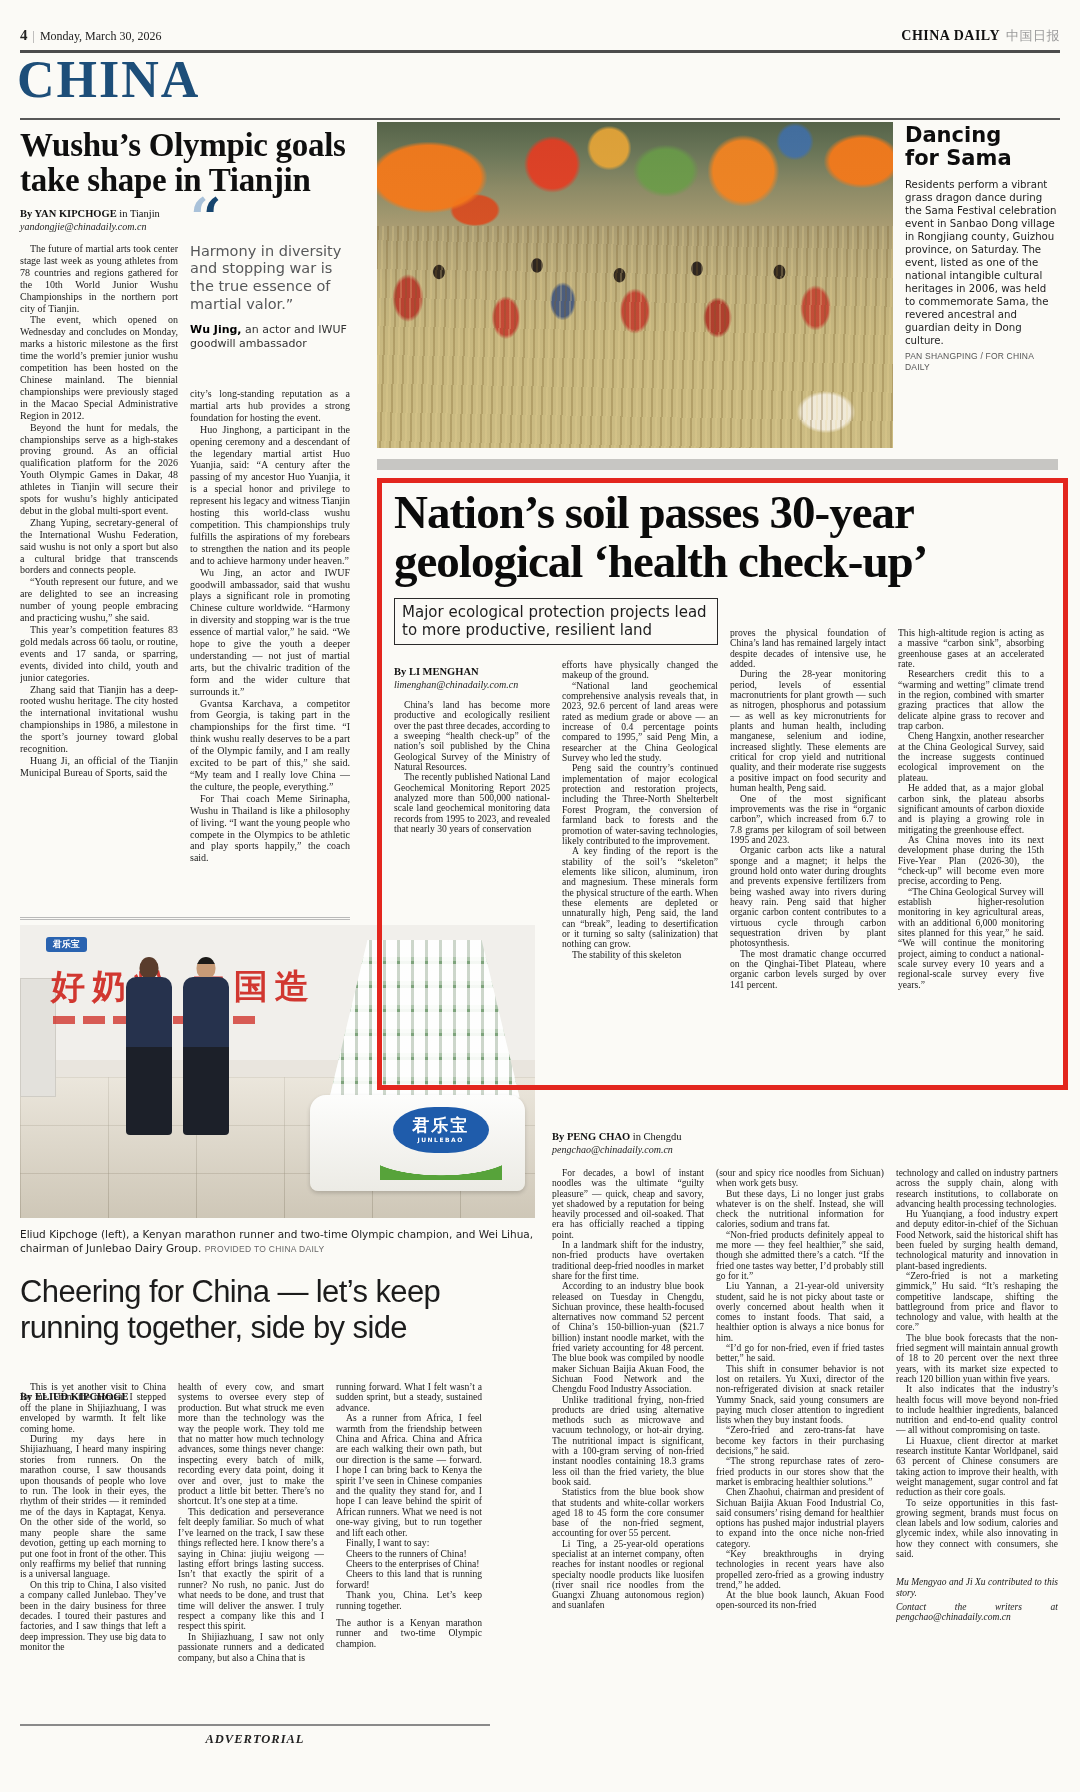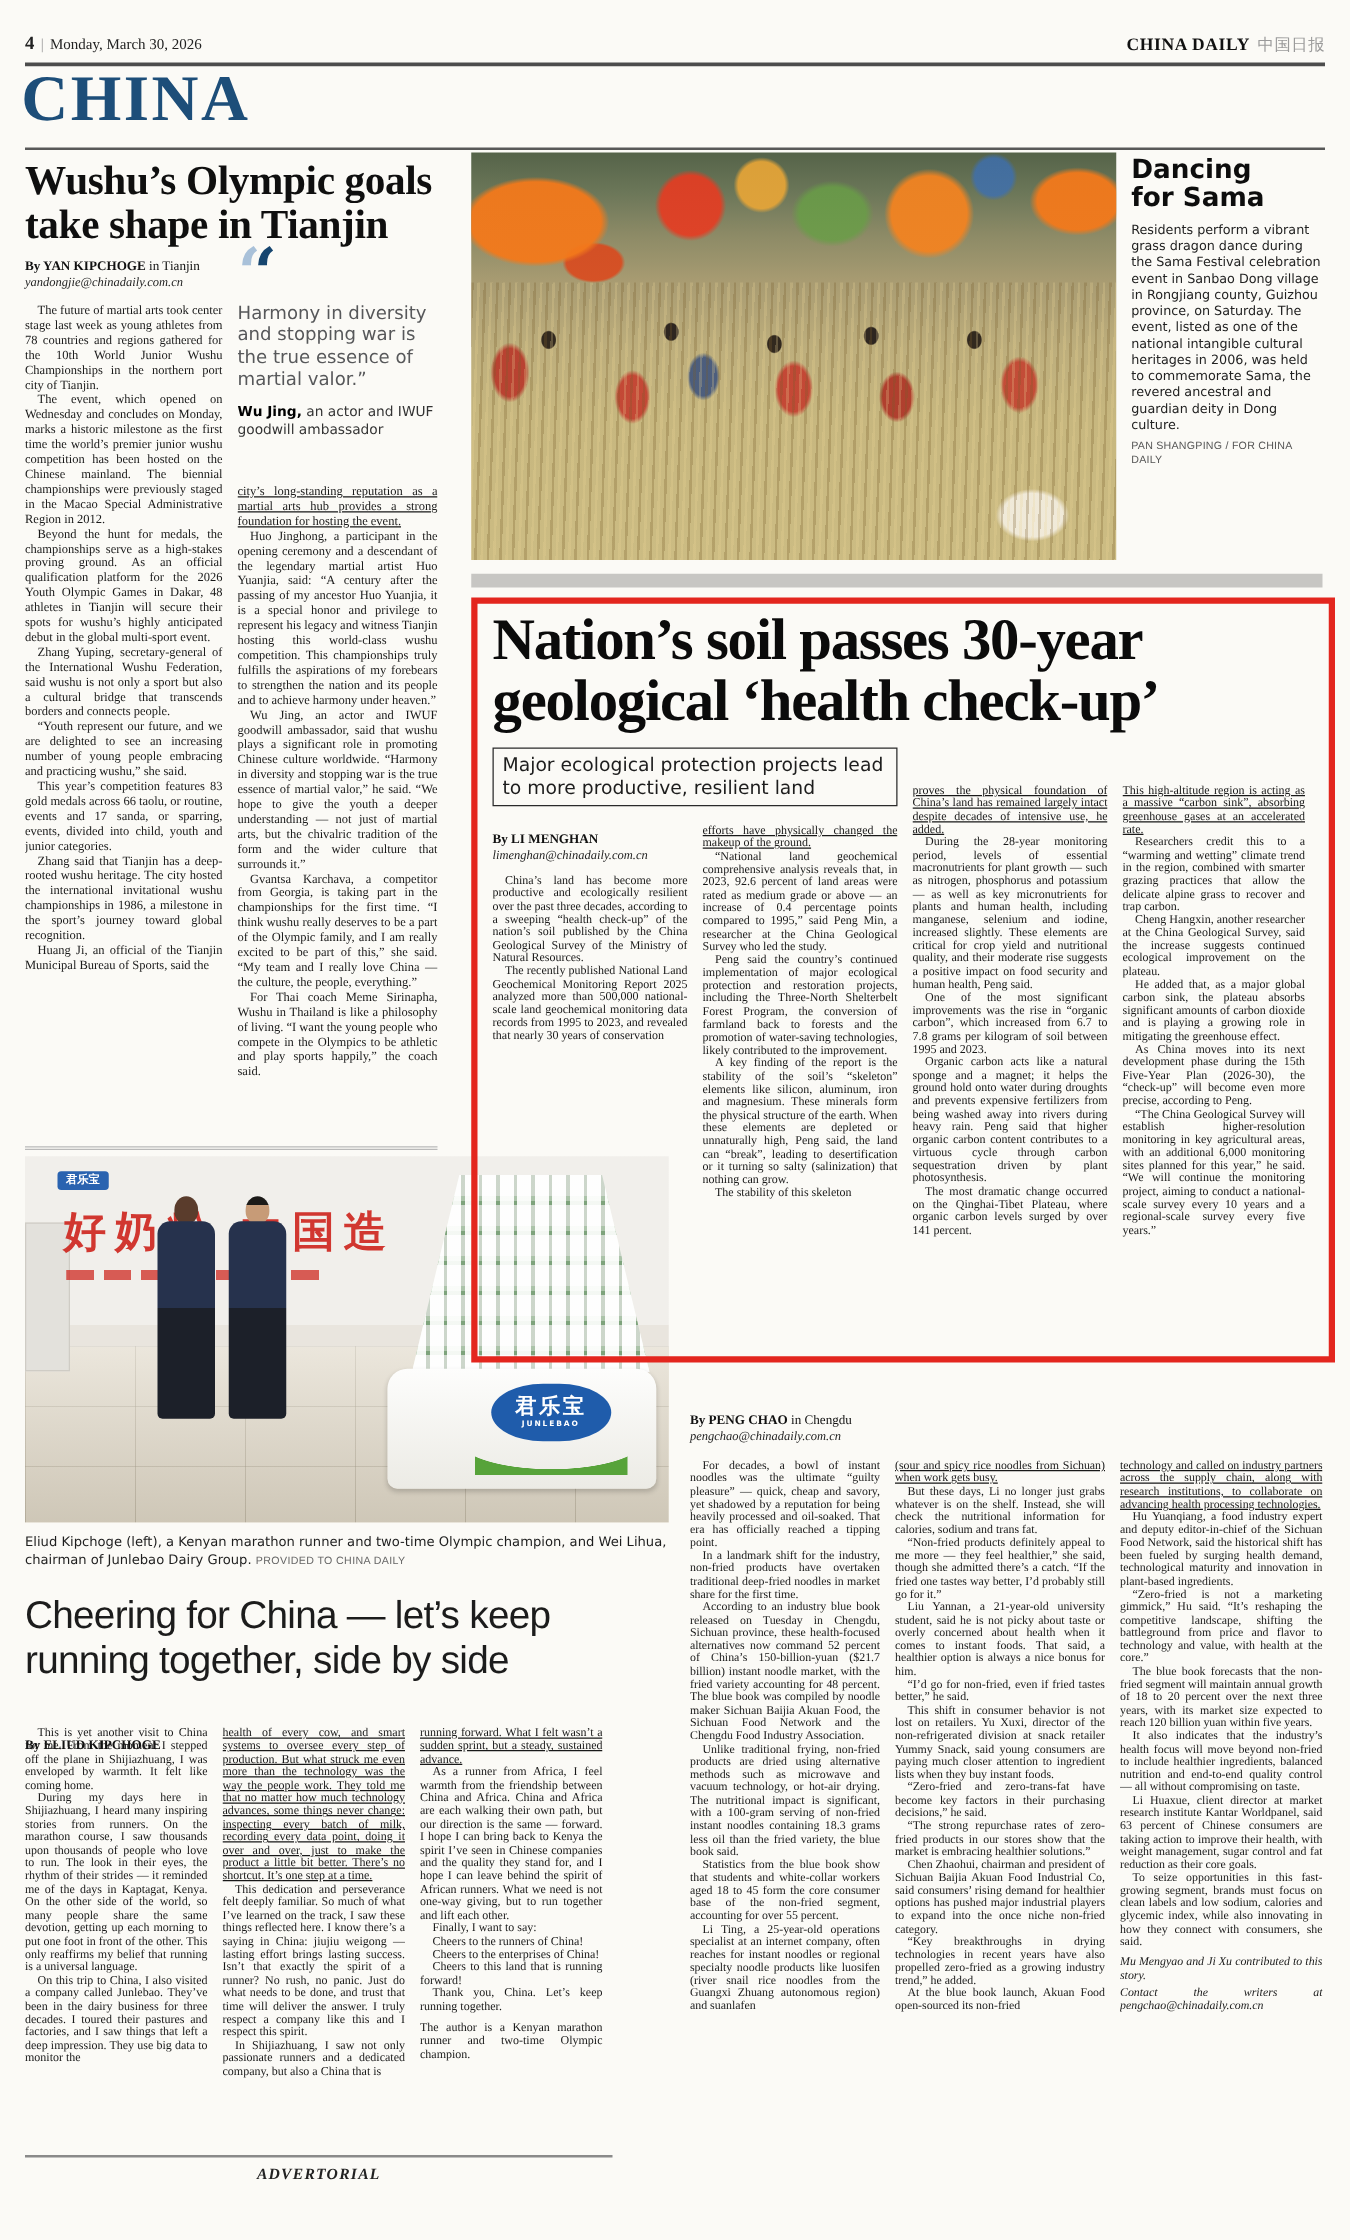--- a/index.html
+++ b/index.html
@@ -14,21 +14,21 @@
   .brand .cn{font-weight:normal;color:#9a9a9a;font-size:13px;margin-left:6px;font-family:"DejaVu Sans",sans-serif;}
   .rule-a{left:20px;top:50px;width:1040px;height:3px;background:#4c4c4c;}
   .section-title{left:17px;top:54px;font:700 52px/1 "Liberation Serif",serif;color:#1d4e79;letter-spacing:2px;}
   .rule-b{left:20px;top:118px;width:1040px;height:2px;background:#585858;}
   
   .byline{font:700 10.5px/1.25 "Liberation Serif",serif;color:#111;}
   .byline .loc{font-weight:normal;}
   .bymail{font:italic 10px/1.2 "Liberation Serif",serif;color:#222;}
   .bodycol{text-align:justify;overflow:hidden;color:#191919;}
   .bodycol p{margin:0;text-indent:10px;}
-  .bodycol.cont p:first-child{text-indent:0;text-decoration:underline;}
+  .bodycol.cont p:first-child{text-indent:0;}
   
   .h-wushu{left:20px;top:128px;width:338px;font:600 33px/1.07 "Liberation Serif",serif;letter-spacing:-.3px;color:#0f0f0f;}
   .w-byline{left:20px;top:207px;}
   .w-mail{left:20px;top:221px;}
   .w-col{font-size:10px;line-height:11.9px;}
   .w-col1{left:20px;top:243px;width:158px;height:670px;}
   .w-col2{left:190px;top:388px;width:160px;height:524px;}
   .quote{left:190px;top:198px;width:160px;font-family:"DejaVu Sans",sans-serif;}
   .qmarks{font:700 54px/0.75 "DejaVu Serif",serif;letter-spacing:-6px;}
   .q1{color:#a9c1d9;} .q2{color:#16456f;}
@@ -128,21 +128,21 @@
   .adv{left:20px;top:1731px;width:470px;text-align:center;font:italic 600 12.5px/1.3 "Liberation Serif",serif;
        letter-spacing:1px;color:#222;}
   
   .h-noodle{left:552px;top:1086px;width:508px;font:700 29px/1.1 "Liberation Serif",serif;letter-spacing:-.3px;color:#0e0e0e;}
   .n-byline{left:552px;top:1130px;}
   .n-mail{left:552px;top:1144px;}
   .n-col{font-size:9.5px;line-height:10.3px;}
   .n-col1{left:552px;top:1168px;width:152px;height:608px;}
   .n-col2{left:716px;top:1168px;width:168px;height:608px;}
   .n-col3{left:896px;top:1168px;width:162px;height:608px;}
-  .n-note{margin-top:6px;font-style:italic;}
+  .n-note{margin-top:18px;font-style:italic;}
   .n-note2{margin-top:4px;font-style:italic;}
 </style>
 </head>
 <body>
 
 <div class="paper">
 
   <div class="abs pageinfo">
     <b>4</b><span class="sep">|</span><span>Monday, March 30, 2026</span>
   </div>

